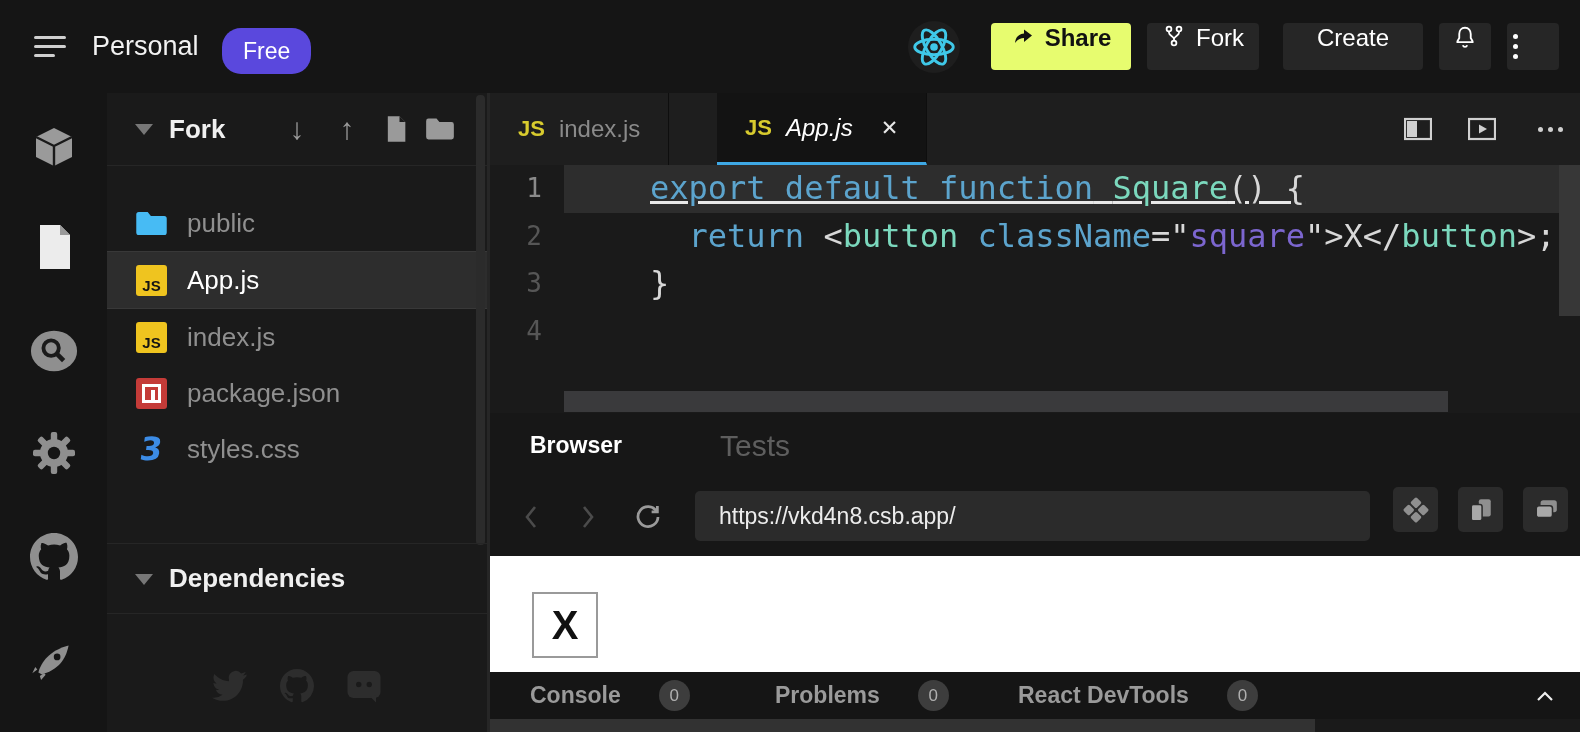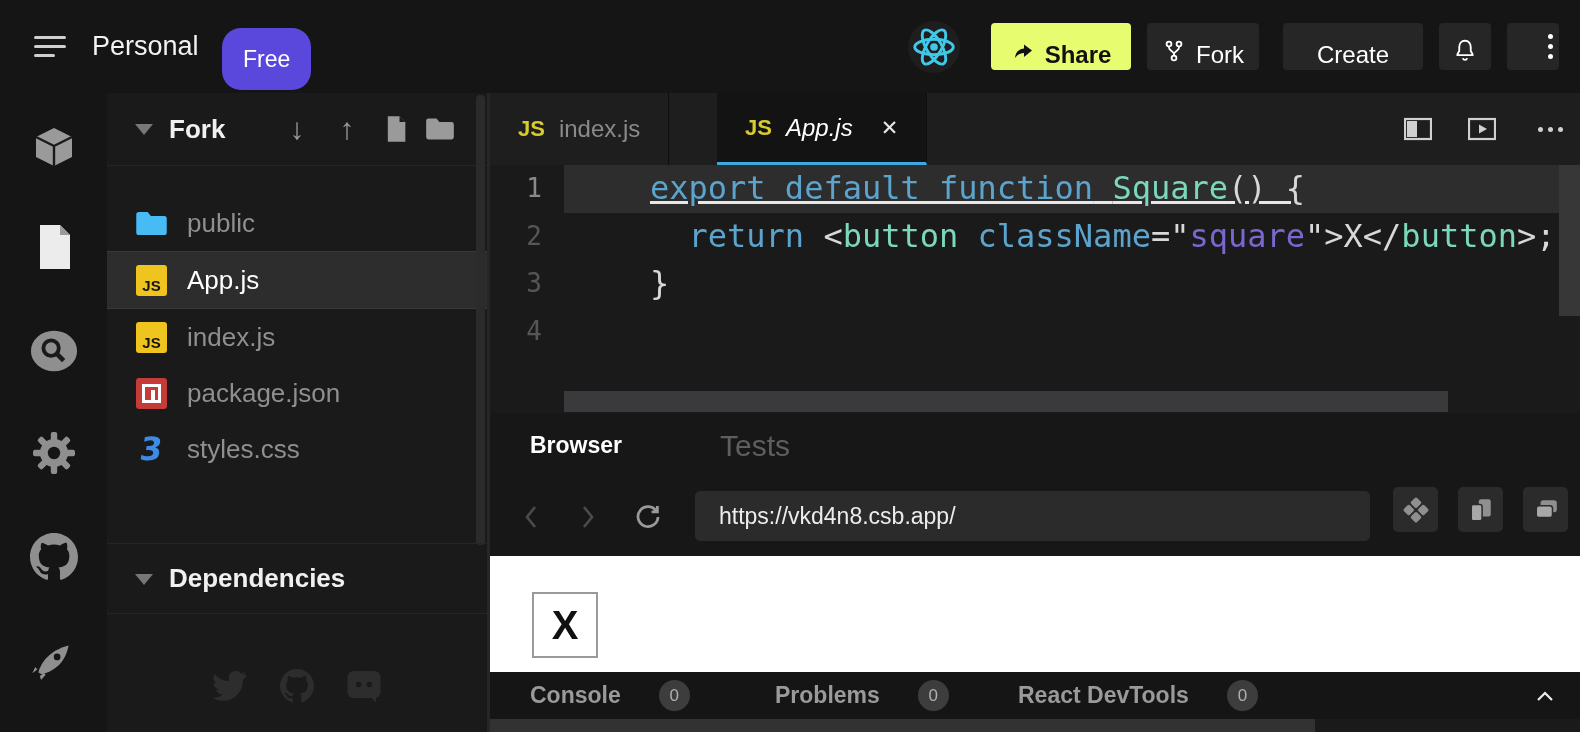--- a/index.html
+++ b/index.html
@@ -7,26 +7,26 @@
        font-family:"Liberation Sans",sans-serif;color:#e8e8e8;
        --accent:#3EA8E5;--share:#E7FC6F;--badge:#5A48DD;--folder:#47BBF4;--js:#EFC41F;
        --npm:#C43B38;--css3:#3C8CE6;--kw:#5CA4CD;--fn:#7BD8BD;--str:#7C66CF;--plain:#D8D8D8;}
 
   
   #header{position:absolute;left:0;top:0;width:1580px;height:93px;background:#151515;border-bottom:1px solid #242424;}
   #hamburger{position:absolute;left:34px;top:36px;width:34px;height:22px;cursor:pointer;}
   #hamburger span{display:block;height:3px;background:#cfcfcf;border-radius:2px;margin-bottom:6px;}
   #hamburger span:nth-child(1){width:32px;}#hamburger span:nth-child(2){width:32px;}#hamburger span:nth-child(3){width:21px;}
   #ws-name{position:absolute;left:92px;top:0;height:93px;line-height:93px;font-size:27px;color:#f2f2f2;}
-  #free-badge{position:absolute;left:222px;top:28px;height:38px;line-height:38px;padding:12px 21px;border-radius:19px;
+  #free-badge{position:absolute;left:222px;top:28px;height:38px;line-height:38px;padding:4px 21px;border-radius:19px;
               background:var(--badge);color:#fff;font-size:23px;}
   #react-logo{position:absolute;left:908px;top:21px;width:52px;height:52px;border-radius:50%;background:#1e1e1e;
               display:flex;align-items:center;justify-content:center;}
   .hbtn{position:absolute;top:23px;height:47px;border:none;border-radius:4px;background:#262626;color:#fff;
-        font-family:"Liberation Sans",sans-serif;font-size:24px;display:flex;align-items:flex-end;justify-content:center;gap:10px;cursor:pointer;}
+        font-family:"Liberation Sans",sans-serif;font-size:24px;display:flex;align-items:flex-start;justify-content:center;gap:10px;cursor:pointer;}
   #btn-share{left:991px;width:140px;background:var(--share);color:#111;font-weight:600;}
   #btn-fork{left:1147px;width:112px;}
   #btn-create{left:1283px;width:140px;}
   #btn-bell{left:1439px;width:52px;}
   #btn-kebab{left:1507px;width:52px;flex-direction:column;gap:5px;}
   #btn-kebab i{width:5px;height:5px;border-radius:50%;background:#fff;}
 
   
   #activitybar{position:absolute;left:0;top:93px;width:107px;height:639px;background:#151515;}
   .act{position:absolute;left:0;width:107px;height:60px;display:flex;align-items:center;justify-content:center;cursor:pointer;}

